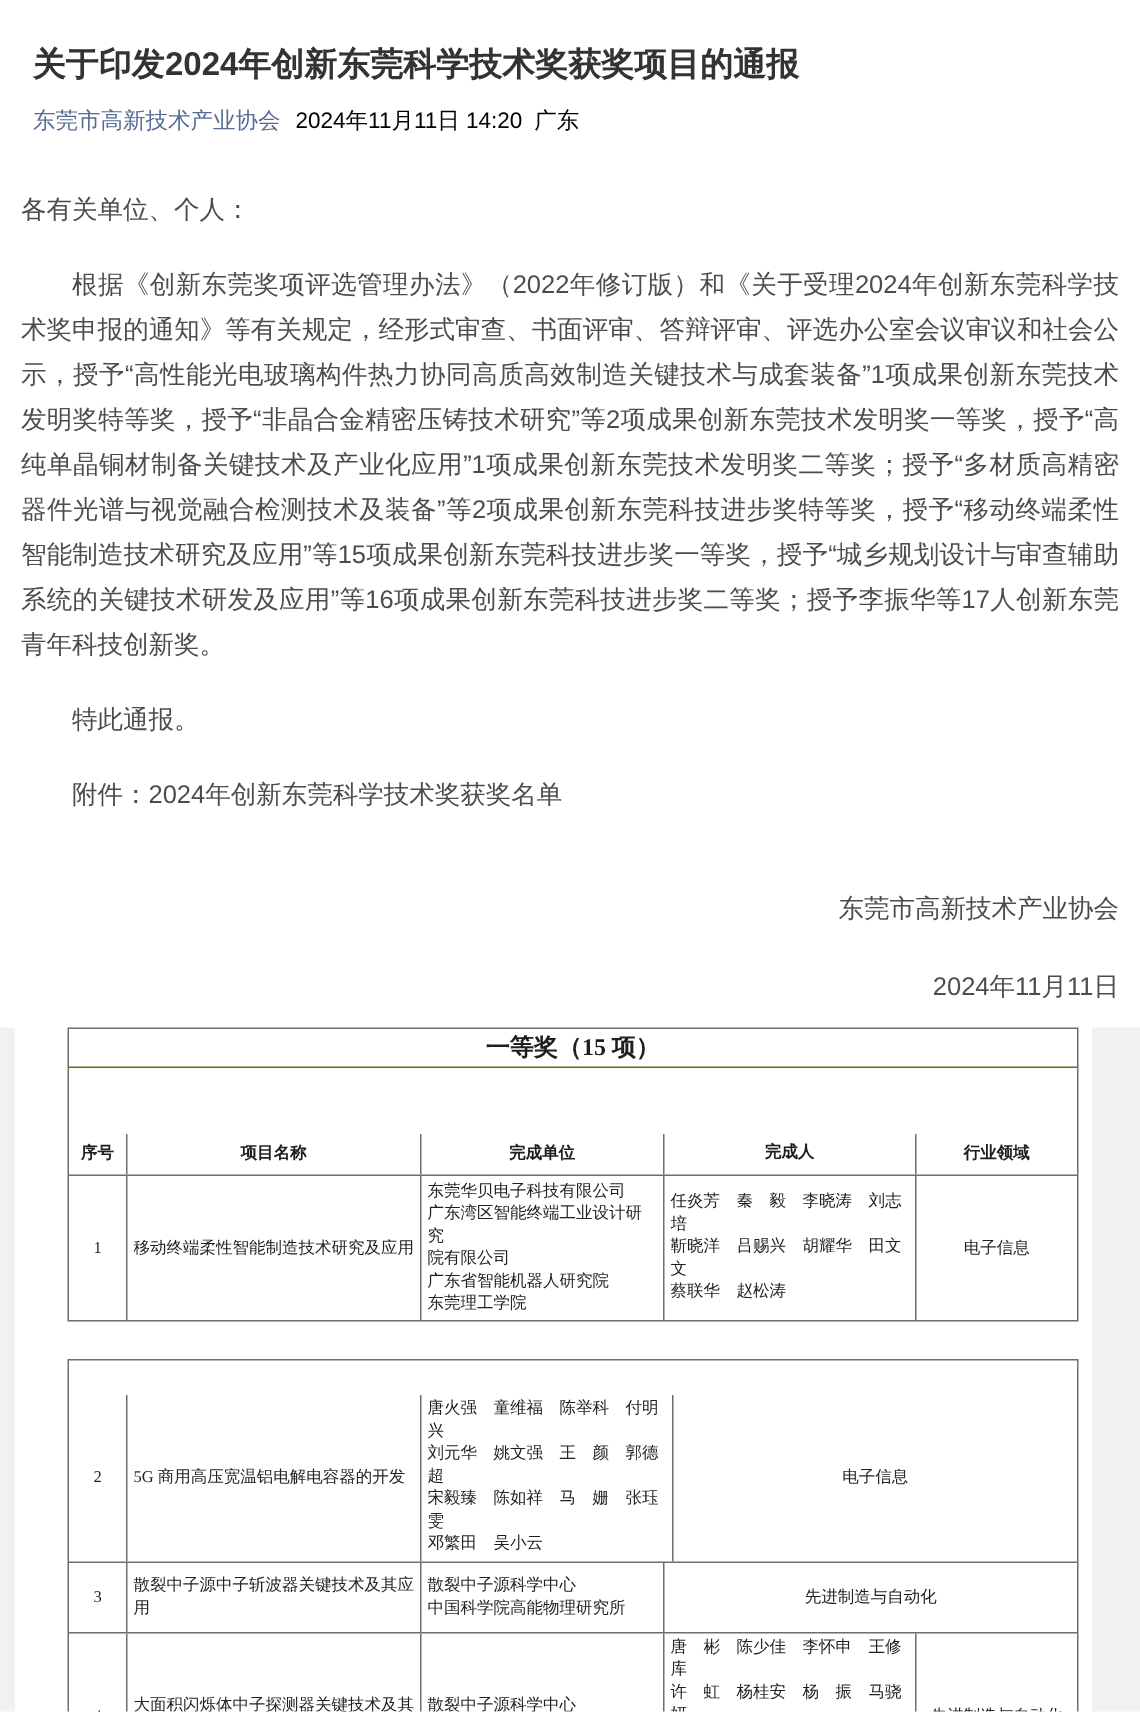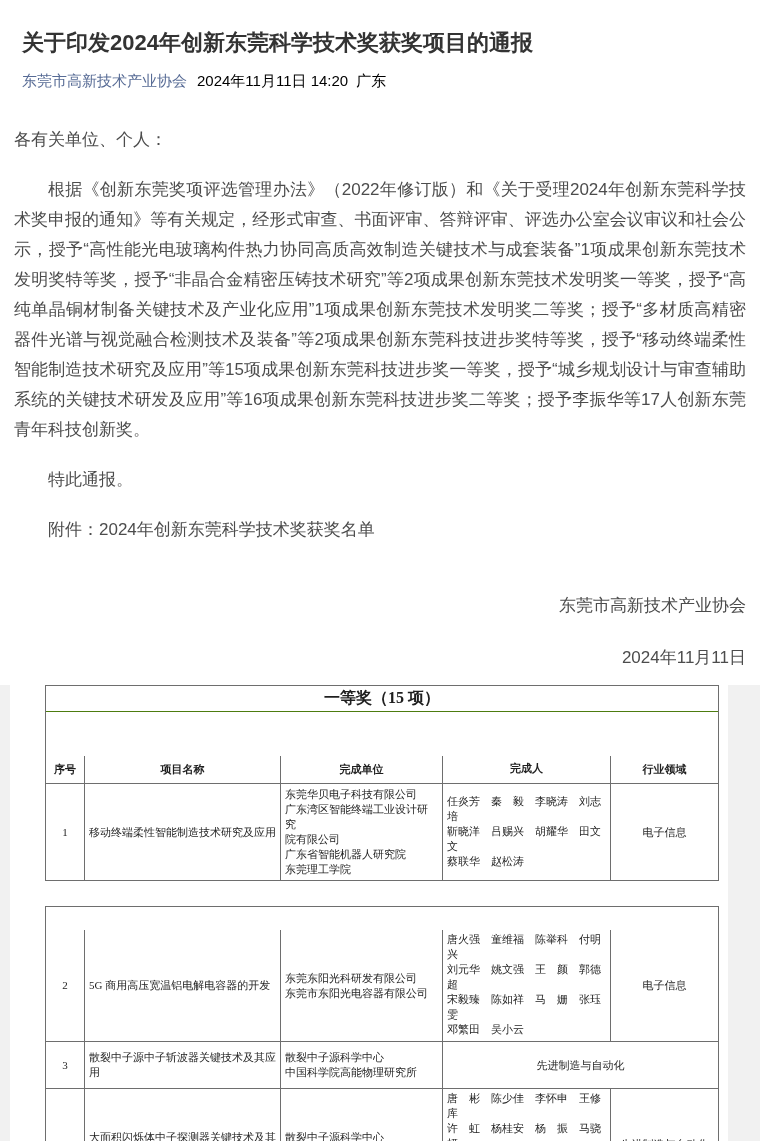--- a/index.html
+++ b/index.html
@@ -111,22 +111,20 @@
         <div class="c c-ind">电子信息</div>
       </div>
     </div>
 
     <div class="gap"></div>
 
     <div class="block">
       <div class="trow r-tall62">
         <div class="c c-no">2</div>
         <div class="c c-proj">5G 商用高压宽温铝电解电容器的开发</div>
-        <div class="c c-unit">东莞东阳光科研发有限公司
-东莞市东阳光电容器有限公司</div>
         <div class="c c-people">唐火强　童维福　陈举科　付明兴
 刘元华　姚文强　王　颜　郭德超
 宋毅臻　陈如祥　马　姗　张珏雯
 邓繁田　吴小云</div>
         <div class="c c-ind">电子信息</div>
       </div>
       <div class="trow r-tall48">
         <div class="c c-no">3</div>
         <div class="c c-proj">散裂中子源中子斩波器关键技术及其应用</div>
         <div class="c c-unit">散裂中子源科学中心

